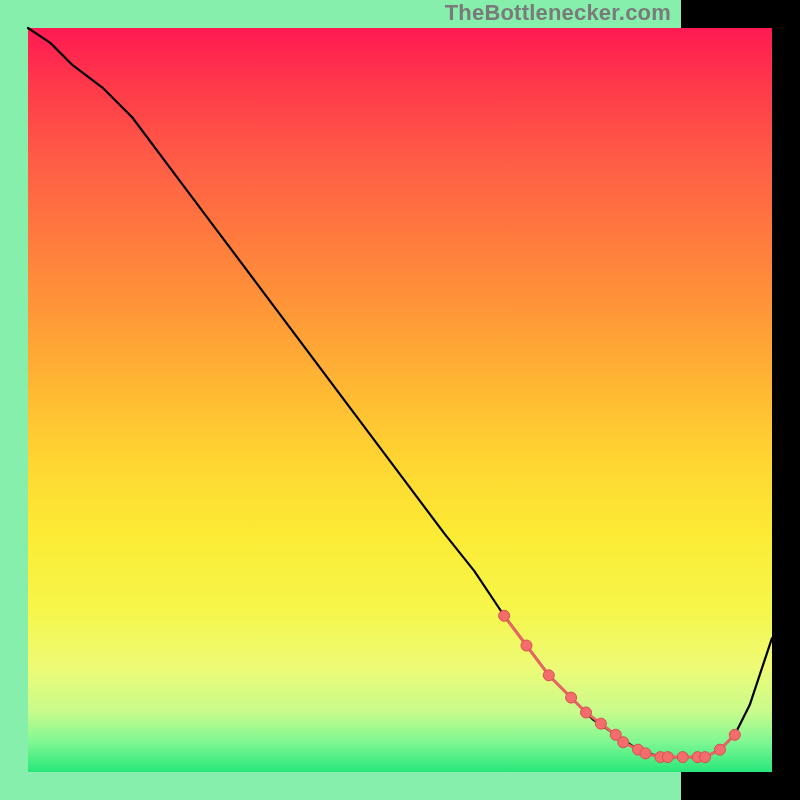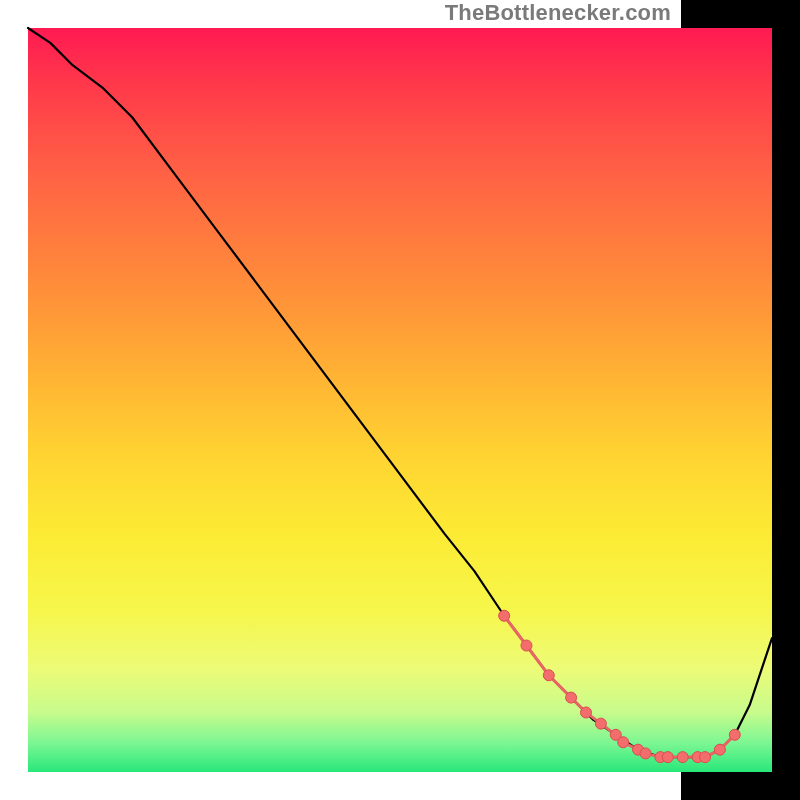--- a/index.html
+++ b/index.html
@@ -8,21 +8,21 @@
     width: 800px;
     height: 800px;
     background: #000;
     overflow: hidden;
     font-family: Arial, Helvetica, sans-serif;
   }
   .frame {
     position: relative;
     width: 681px;
     height: 800px;
-    background: #ffffff;
+    background: #86efac;
   }
   .watermark {
     position: absolute;
     top: 0;
     right: 10px;
     color: #7a7a7a;
     font-size: 22px;
     font-weight: 600;
     letter-spacing: 0.2px;
     z-index: 40;

